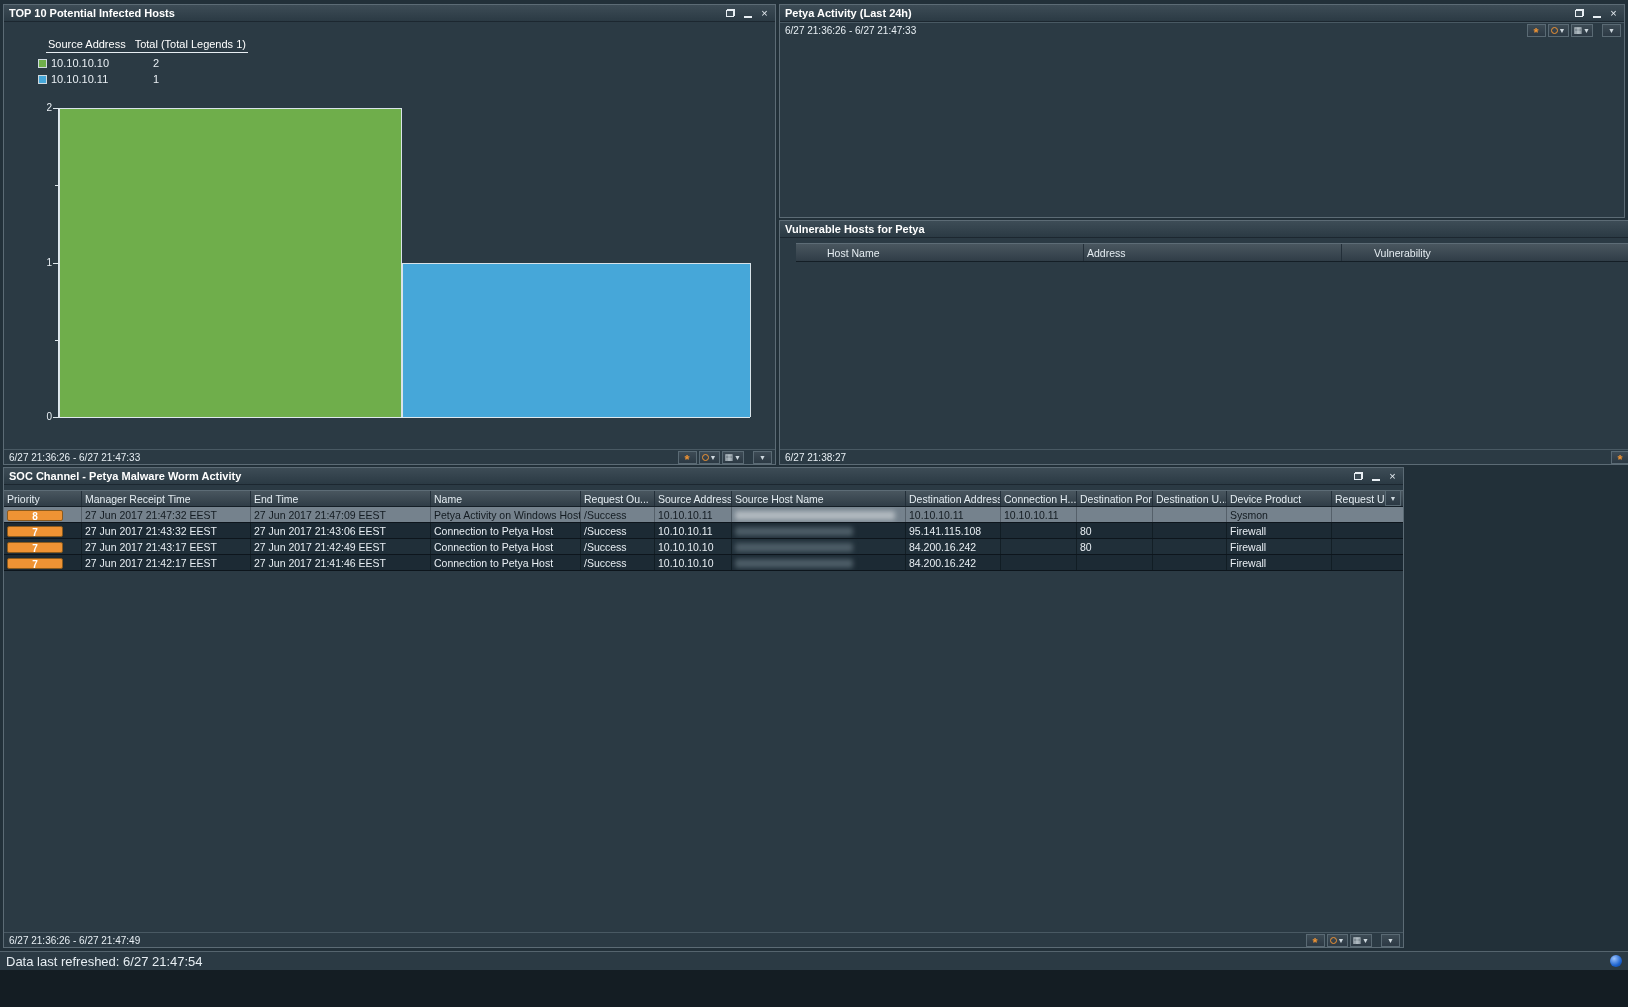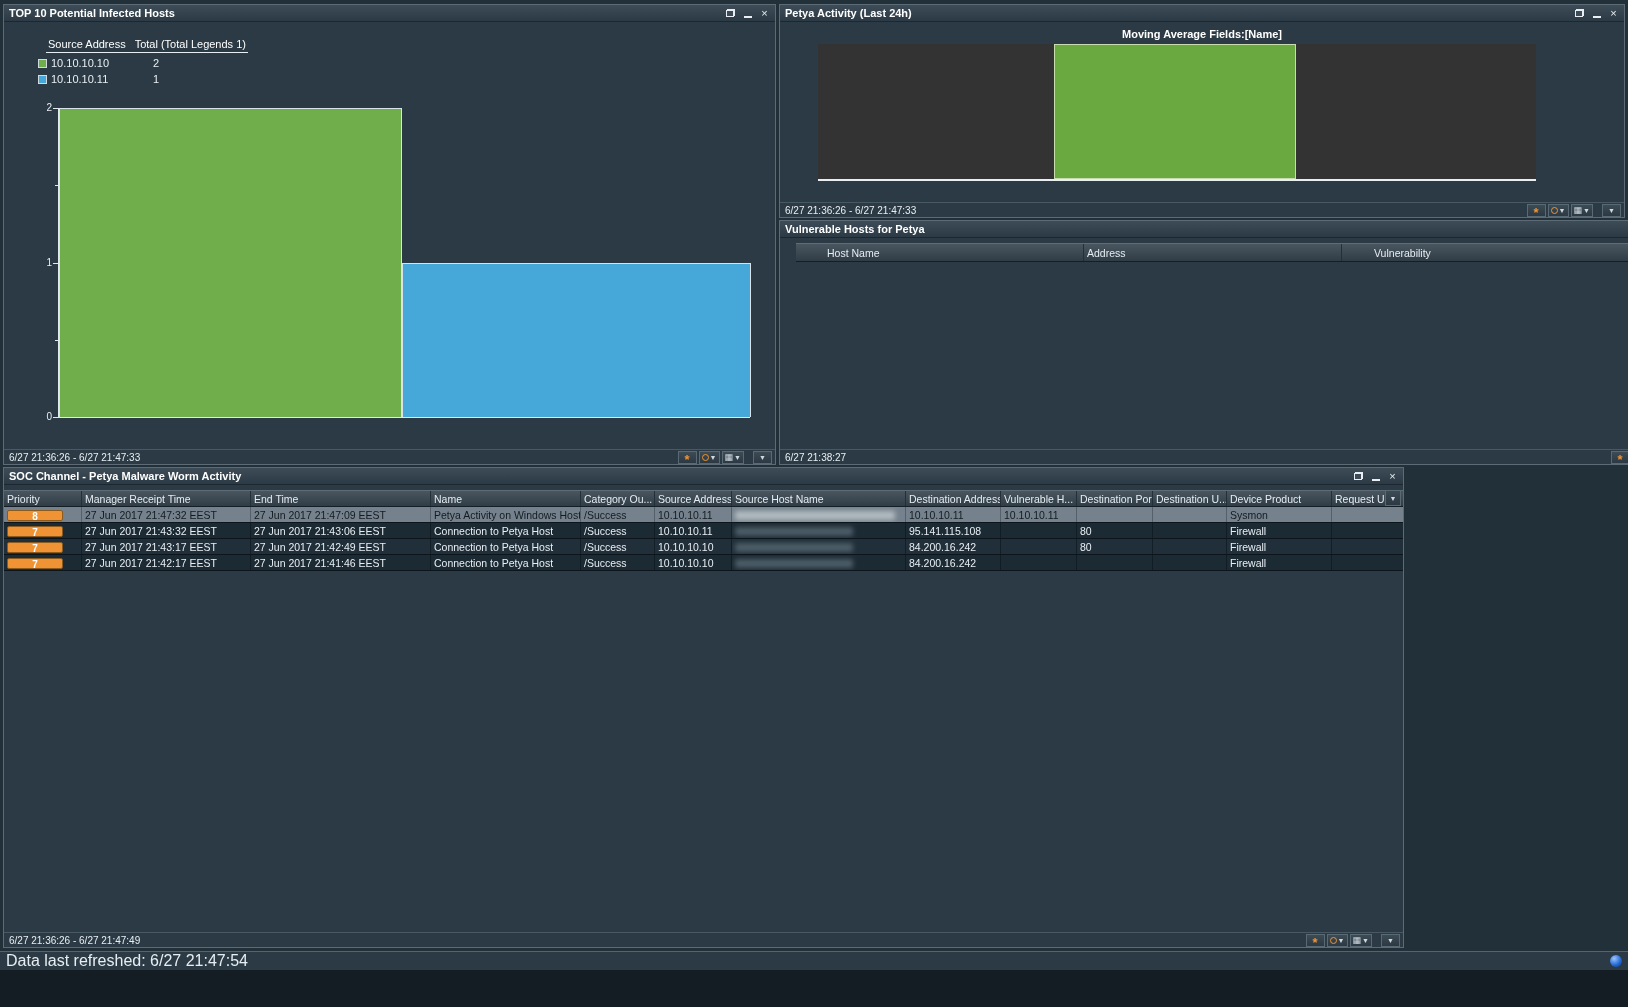--- a/index.html
+++ b/index.html
@@ -73,21 +73,21 @@
   .td{font-size:10.5px;color:#e8eef3;padding:2px 3px 0;border-right:1px solid rgba(10,18,24,.55);white-space:nowrap;overflow:hidden;}
   .trow.sel{background:var(--row-selected,#75828d);}
   .trow.sel .td{color:#131b21;border-right-color:rgba(25,35,42,.35);}
   .prio{display:inline-block;width:56px;height:11px;margin-top:1px;background:var(--priority-orange,#ef9334);border:1px solid #8a5a1e;border-radius:2px;color:#ffffff;font-size:10px;font-weight:bold;text-align:center;line-height:11px;}
   .blurred{display:inline-block;width:118px;height:9px;margin-top:2px;border-radius:2px;background:#4d5d67;filter:blur(2.5px);}
   .trow.sel .blurred{background:#b2bac0;width:160px;}
   .hbtn{position:absolute;right:2px;top:5px;width:16px;height:16px;border:1px solid #5a6a74;background:linear-gradient(#3d4b55,#2c3944);display:flex;align-items:center;justify-content:center;}
 
   
   .appstatus{position:absolute;left:0;width:1628px;top:951px;height:19px;background:var(--panel-bg,#2b3a44);border-top:1px solid #55646e;display:flex;align-items:center;}
-  .appstatus .txt{font-size:16px;color:#e7eef3;padding-left:6px;}
+  .appstatus .txt{font-size:13px;color:#e7eef3;padding-left:6px;}
   .orb{margin-left:auto;margin-right:6px;width:12px;height:12px;border-radius:50%;background:radial-gradient(circle at 35% 30%,#9cc4ff,#1e64d0 60%,#0a3e8e);}
   .below{position:absolute;left:0;width:1628px;top:970px;height:37px;background:#141d23;}
 </style>
 </head>
 <body>
 
 <div class="app">
 
   <section class="panel" id="p-tophosts">
     <header class="pt">
@@ -161,28 +161,20 @@
       <span class="winbtns">
         <span class="wb">
             <span class="ic-restore"></span>
           </span>
         <span class="wb">
             <span class="ic-min"></span>
           </span>
         <span class="wb">×</span>
       </span>
     </header>
-    <div class="pc">
-      <div class="ctitle">Moving Average Fields:[Name]</div>
-      <div class="strip">
-        <div class="seg" style="left: 0%; width: 32.9%; background: rgb(51, 51, 51);"></div>
-        <div class="seg seg-high" style="left: 32.9%; width: 33.7%; background: rgb(106, 169, 63);"></div>
-        <div class="seg" style="left: 66.6%; width: 33.4%; background: rgb(51, 51, 51);"></div>
-      </div>
-    </div>
     <footer class="pstatus">
       <span class="ptime">6/27 21:36:26 - 6/27 21:47:33</span>
       <span class="picons">
         <span class="sbtn">
             <span class="ast">*</span>
           </span>
         <span class="sbtn">
             <span class="clockdot"></span>
             <span class="caret">▼</span>
           </span>
@@ -250,25 +242,25 @@
           </span>
         <span class="wb">×</span>
       </span>
     </header>
     <div class="pc">
       <div class="thead">
         <div class="th cw0">Priority</div>
         <div class="th cw1">Manager Receipt Time</div>
         <div class="th cw2">End Time</div>
         <div class="th cw3">Name</div>
-        <div class="th cw4">Category Ou...</div>
+        <div class="th cw4">Request Ou...</div>
         <div class="th cw5">Source Address</div>
         <div class="th cw6">Source Host Name</div>
         <div class="th cw7">Destination Address</div>
-        <div class="th cw8">Vulnerable H...</div>
+        <div class="th cw8">Connection H...</div>
         <div class="th cw9">Destination Port</div>
         <div class="th cw10">Destination U...</div>
         <div class="th cw11">Device Product</div>
         <div class="th cw12">Request Url</div>
       </div>
       <div class="hbtn">
           <span class="caret">▼</span>
         </div>
 
       <div class="tbody">

